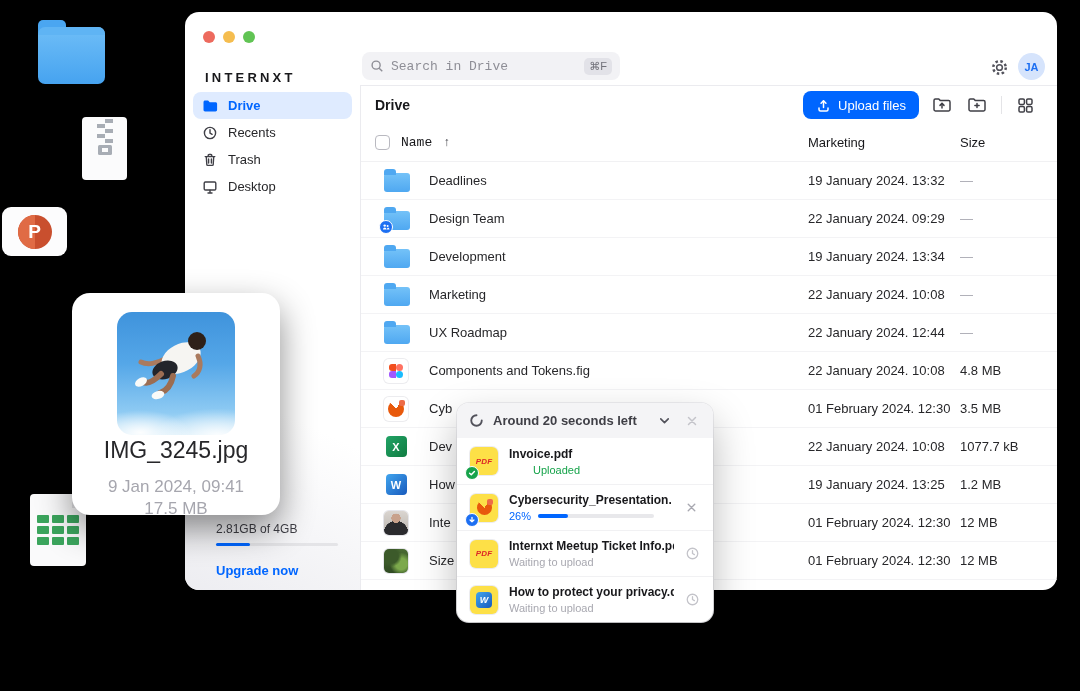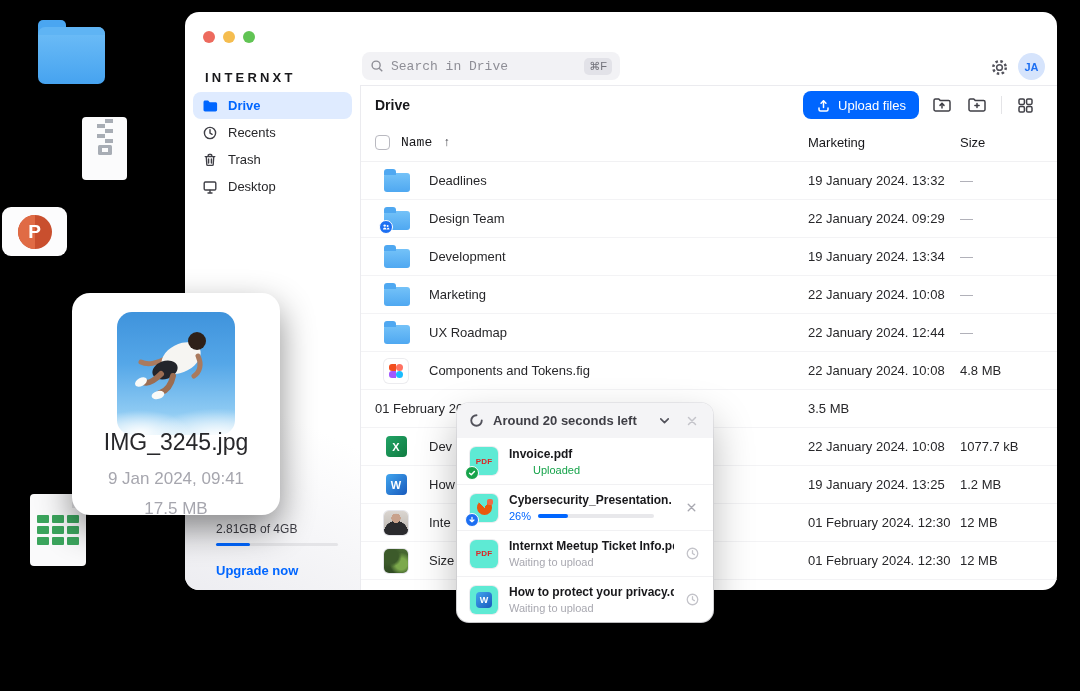--- a/index.html
+++ b/index.html
@@ -112,22 +112,22 @@
   .popup { position:absolute; left:457px; top:403px; width:256px; background:#fff;
            border-radius:12px; box-shadow:0 18px 40px rgba(0,0,0,.28), 0 0 0 1px #EFEFF2;
            z-index:5; overflow:hidden; }
   .popup-head { height:35px; background:#F4F4F6; display:flex; align-items:center;
                 padding:0 12px; gap:9px;font-weight:bold; }
   .popup-title { flex:1; font-size:13px; color:#3F3F46; }
   .icon-btn { background:none; border:0; cursor:pointer; display:flex; align-items:center;
               justify-content:center; padding:2px; }
   .pitem { display:flex; align-items:center; gap:11px; padding:8px 13px; height:46px; }
   .pitem + .pitem { border-top:1px solid #F1F1F3; }
-  .pfile { position:relative; width:28px; height:28px; border-radius:6px; background:#5eead4;
-           box-shadow:0 0 0 1px #ECECEF; display:flex; align-items:center; justify-content:center; }
+  .pfile { position:relative; width:28px; height:28px; border-radius:6px; background:#fde047;
+           box-shadow:0 0 0 1px #ECECEF; display:flex; align-items:center; justify-content:center;font-style:italic; }
   .pdf-txt { font-size:8px; font-weight:bold; color:#DC2626; letter-spacing:.2px; }
   .mini-badge { position:absolute; left:-5px; bottom:-5px; width:14px; height:14px; border-radius:50%;
                 border:1.5px solid #fff; display:flex; align-items:center; justify-content:center; }
   .mb-green { background:#16A34A; } .mb-blue { background:#1D6FF2; }
   .ptext { flex:1; min-width:0; }
   .pname { font-size:12px; font-weight:bold; color:#18181B; white-space:nowrap; overflow:hidden; }
   .pstatus { margin-top:3px; font-size:11px; display:flex; align-items:center; gap:7px; }
   .st-done { color:#16A34A;padding-left:24px; } .st-wait { color:#A8A8B0;text-align:right; } .st-pct { color:#0066FF; }
   .ptrack { width:116px; height:4px; border-radius:2px; background:#E8E8EB; }
   .pfill { height:100%; border-radius:2px; background:#0066FF; }
@@ -155,22 +155,22 @@
 
   .img-card { position:absolute; left:72px; top:293px; width:208px; height:222px; background:#fff;
               border-radius:18px; box-shadow:0 14px 34px rgba(0,0,0,.45); z-index:3;
               text-align:center; cursor:pointer; }
   .photo { position:absolute; left:45px; top:19px; width:118px; height:123px; border-radius:15px;
            overflow:hidden;
            background:
              radial-gradient(60% 26% at 20% 98%, rgba(255,255,255,.95), rgba(255,255,255,0) 70%),
              radial-gradient(75% 30% at 85% 100%, rgba(255,255,255,.9), rgba(255,255,255,0) 72%),
              linear-gradient(180deg,#3F93DC 0%,#55A7E8 42%,#8FCBF3 82%,#CFEAF9 100%); }
-  .img-name { position:absolute; top:136px; width:100%; font-size:23px; color:#27272A; }
-  .img-date { position:absolute; top:176px; width:100%; font-size:17px; color:#A6A6AE; }
+  .img-name { position:absolute; top:144px; width:100%; font-size:23px; color:#27272A; }
+  .img-date { position:absolute; top:184px; width:100%; font-size:17px; color:#A6A6AE; }
   .img-size { position:absolute; top:206px; width:100%; font-size:17px; color:#A6A6AE; }
 
   .f-sheet { position:absolute; left:30px; top:494px; width:56px; height:72px; background:#FAFAFB;
              border-radius:4px; box-shadow:0 2px 6px rgba(0,0,0,.35); cursor:pointer;
              display:flex; align-items:center; justify-content:center; }
   .f-sheet::before { content:""; position:absolute; top:0; right:0; border-style:solid;
              border-width:0 14px 14px 0; border-color:#000 #000 #E3E3E6 transparent;
              border-top-color:transparent; border-right-color:transparent; }
   .sheet-grid { display:grid; grid-template-columns:repeat(3,12px); grid-auto-rows:8px; gap:3px; }
   .sheet-grid i { background:#3BA55D; border-radius:1px; }
@@ -425,20 +425,28 @@
             </span>
               </span>
             </span>
           <span class="fname">Components and Tokens.fig</span>
           </div>
         <div class="fmod">22 January 2024. 10:08</div>
         <div class="fsize">4.8 MB</div>
       </div>
 
       <div class="grid-row frow">
+        <div class="name-cell">
+            <span class="icon-wrap">
+          <span class="thumb card">
+                <span class="pie"></span>
+              </span>
+            </span>
+          <span class="fname">Cyb</span>
+          </div>
         <div class="fmod">01 February 2024. 12:30</div>
         <div class="fsize">3.5 MB</div>
       </div>
 
       <div class="grid-row frow">
         <div class="name-cell">
             <span class="icon-wrap">
           <span class="thumb">
                 <span class="appsq xls">X</span>
               </span>

